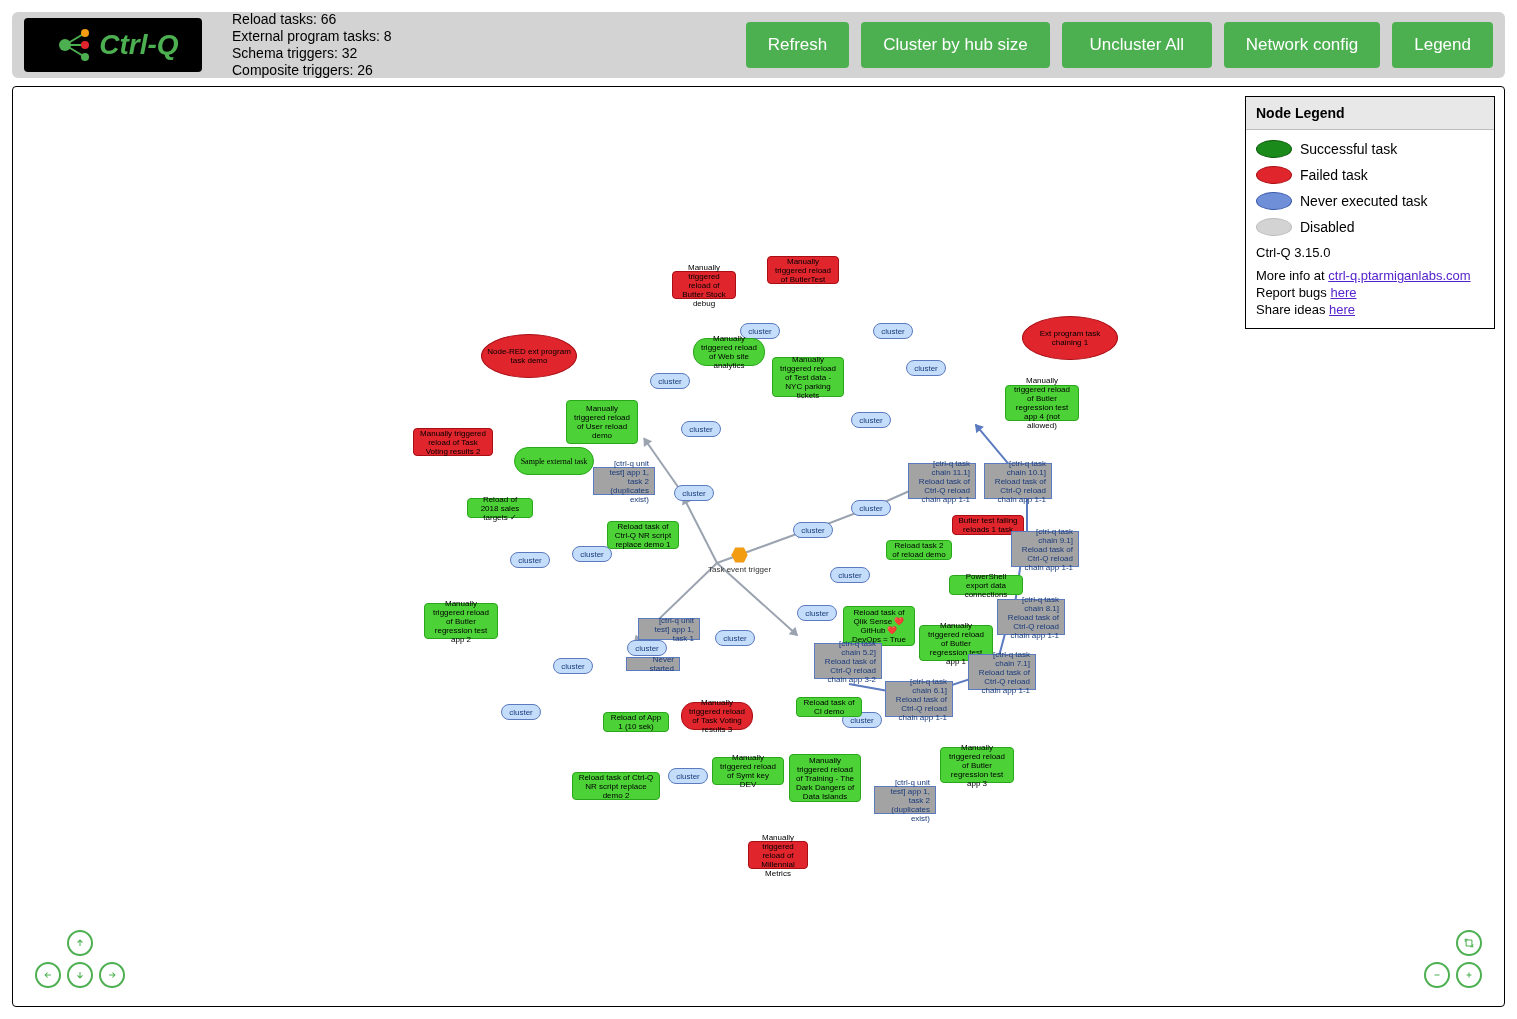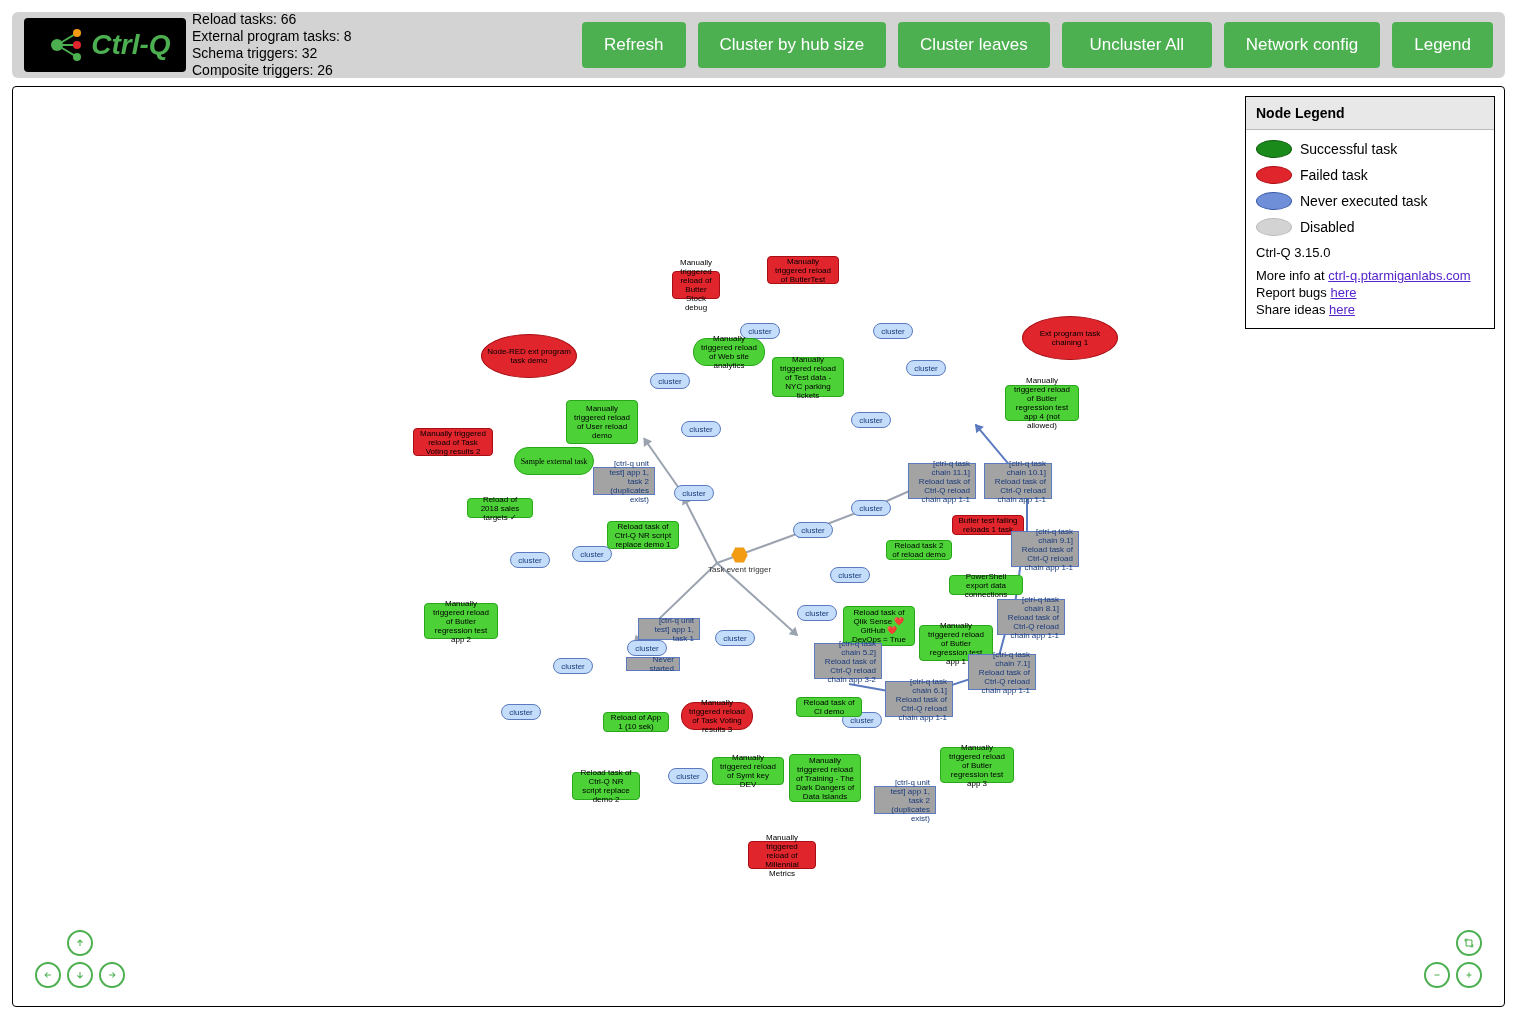--- a/index.html
+++ b/index.html
@@ -1,21 +1,21 @@
 <!DOCTYPE html>
 <html><head>
 <meta charset="utf-8">
 <style>
   * { box-sizing: border-box; }
   html, body { margin:0; padding:0; font-family: Arial, Helvetica, sans-serif; background:#fff; }
   #page { width:1517px; height:1019px; position:relative; background:#fff; overflow:hidden; }
 
   
   #header { position:absolute; left:12px; top:12px; right:12px; height:66px; background:#d3d3d3; border-radius:6px; display:flex; align-items:center; padding:6px 12px; }
-  #logo { width:162px; height:54px; background:#000; border-radius:4px; display:flex; align-items:center; justify-content:center; margin-right:6px; }
+  #logo { width:178px; height:54px; background:#000; border-radius:4px; display:flex; align-items:center; justify-content:center; margin-right:30px; }
   #logo svg { display:block; }
   #logo-text { font-style:italic; font-weight:bold; font-size:28px; color:#4caf50; margin-left:4px; }
   #stats { font-size:14px; line-height:17px; color:#000; flex:0 0 auto; margin-right:auto; }
   #toolbar { display:flex; gap:12px; margin-left:auto; }
   .btn { background:#4caf50; color:#fff; border:none; border-radius:4px; font-size:17px; padding:0 22px; height:46px; cursor:pointer; min-width:88px; }
   .btn-wide { min-width:150px; }
 
   
   #network { position:absolute; left:12px; top:86px; right:12px; bottom:12px; border:1px solid #000; border-radius:4px; background:#fff; overflow:hidden; }
   #graph { position:absolute; inset:0; }
@@ -71,21 +71,20 @@
     </div>
     <div id="stats">
       <div>Reload tasks: 66</div>
       <div>External program tasks: 8</div>
       <div>Schema triggers: 32</div>
       <div>Composite triggers: 26</div>
     </div>
     <div id="toolbar">
       <button class="btn">Refresh</button>
       <button class="btn btn-wide">Cluster by hub size</button>
-      <button class="btn btn-wide">Cluster leaves</button>
       <button class="btn btn-wide">Uncluster All</button>
       <button class="btn btn-wide">Network config</button>
       <button class="btn">Legend</button>
     </div>
   </div>
 
   <div id="network">
     <div id="graph">
 
       <div class="edge" style="left:704px; top:475px; width:74px;  transform:rotate(-117deg);">
@@ -152,41 +151,41 @@
       <div style="position:absolute;left:695px;top:460px;display:flex;flex-direction:column;align-items:center;">
         <div class="hex"></div>
         <div class="hex-label">Task event trigger</div>
       </div>
 
       <div class="node red oval-big" style="left:468px; top:247px;">Node-RED ext program task demo</div>
       <div class="node red oval-big" style="left:1009px; top:229px;">Ext program task chaining 1</div>
       <div class="node green oval" style="left:501px; top:360px; width:80px;height:28px;font-family:Liberation Serif, serif;">Sample external task</div>
 
       <div class="node red" style="left:754px; top:169px; width:72px;height:28px;">Manually triggered reload of ButlerTest</div>
-      <div class="node red" style="left:659px; top:184px; width:48px;height:28px;">Manually triggered reload of Butter Stock debug</div>
+      <div class="node red" style="left:659px; top:184px; width:64px;height:28px;">Manually triggered reload of Butter Stock debug</div>
       <div class="node red" style="left:400px; top:341px; width:80px;height:28px;">Manually triggered reload of Task Voting results 2</div>
       <div class="node red" style="left:668px; top:615px; width:72px;height:28px;border-radius:13px;">Manually triggered reload of Task Voting results 3</div>
-      <div class="node red" style="left:735px; top:754px; width:68px;height:28px;">Manually triggered reload of Millennial Metrics</div>
+      <div class="node red" style="left:735px; top:754px; width:60px;height:28px;">Manually triggered reload of Millennial Metrics</div>
       <div class="node red" style="left:939px; top:428px; width:72px;height:20px;">Butler test failing reloads 1 task</div>
 
       <div class="node green" style="left:553px; top:313px; width:72px;height:44px;">Manually triggered reload of User reload demo</div>
       <div class="node green" style="left:680px; top:251px; width:72px;height:28px;border-radius:13px;">Manually triggered reload of Web site analytics</div>
       <div class="node green" style="left:759px; top:270px; width:72px;height:40px;">Manually triggered reload of Test data - NYC parking tickets</div>
       <div class="node green" style="left:992px; top:298px; width:74px;height:36px;">Manually triggered reload of Butler regression test app 4 (not allowed)</div>
       <div class="node green" style="left:454px; top:411px; width:66px;height:20px;">Reload of 2018 sales targets ✓</div>
       <div class="node green" style="left:594px; top:434px; width:72px;height:28px;">Reload task of Ctrl-Q NR script replace demo 1</div>
       <div class="node green" style="left:873px; top:453px; width:66px;height:20px;">Reload task 2 of reload demo</div>
       <div class="node green" style="left:936px; top:488px; width:74px;height:20px;">PowerShell export data connections</div>
       <div class="node green" style="left:830px; top:519px; width:72px;height:40px;">Reload task of Qlik Sense ❤️ GitHub ❤️ DevOps = True</div>
       <div class="node green" style="left:906px; top:538px; width:74px;height:36px;">Manually triggered reload of Butler regression test app 1</div>
       <div class="node green" style="left:411px; top:516px; width:74px;height:36px;">Manually triggered reload of Butler regression test app 2</div>
       <div class="node green" style="left:927px; top:660px; width:74px;height:36px;">Manually triggered reload of Butler regression test app 3</div>
       <div class="node green" style="left:783px; top:610px; width:66px;height:20px;">Reload task of CI demo</div>
       <div class="node green" style="left:590px; top:625px; width:66px;height:20px;">Reload of App 1 (10 sek)</div>
-      <div class="node green" style="left:559px; top:685px; width:68px;height:28px;">Reload task of Ctrl-Q NR script replace demo 2</div>
+      <div class="node green" style="left:559px; top:685px; width:88px;height:28px;">Reload task of Ctrl-Q NR script replace demo 2</div>
       <div class="node green" style="left:699px; top:670px; width:72px;height:28px;">Manually triggered reload of Symt key DEV</div>
       <div class="node green" style="left:776px; top:667px; width:72px;height:48px;">Manually triggered reload of Training - The Dark Dangers of Data Islands</div>
 
       <div class="node blue" style="left:613px; top:570px; width:54px;height:14px;">Never started</div>
       <div class="node blue" style="left:580px; top:380px; width:62px;height:28px;">[ctrl-q unit test] app 1, task 2 (duplicates exist)</div>
       <div class="node blue" style="left:861px; top:699px; width:62px;height:28px;">[ctrl-q unit test] app 1, task 2 (duplicates exist)</div>
       <div class="node blue" style="left:625px; top:531px; width:62px;height:22px;">[ctrl-q unit test] app 1, task 1</div>
       <div class="node blue" style="left:801px; top:556px; width:68px;height:36px;">[ctrl-q task chain 5.2] Reload task of Ctrl-Q reload chain app 3-2</div>
       <div class="node blue" style="left:872px; top:594px; width:68px;height:36px;">[ctrl-q task chain 6.1] Reload task of Ctrl-Q reload chain app 1-1</div>
       <div class="node blue" style="left:955px; top:567px; width:68px;height:36px;">[ctrl-q task chain 7.1] Reload task of Ctrl-Q reload chain app 1-1</div>

